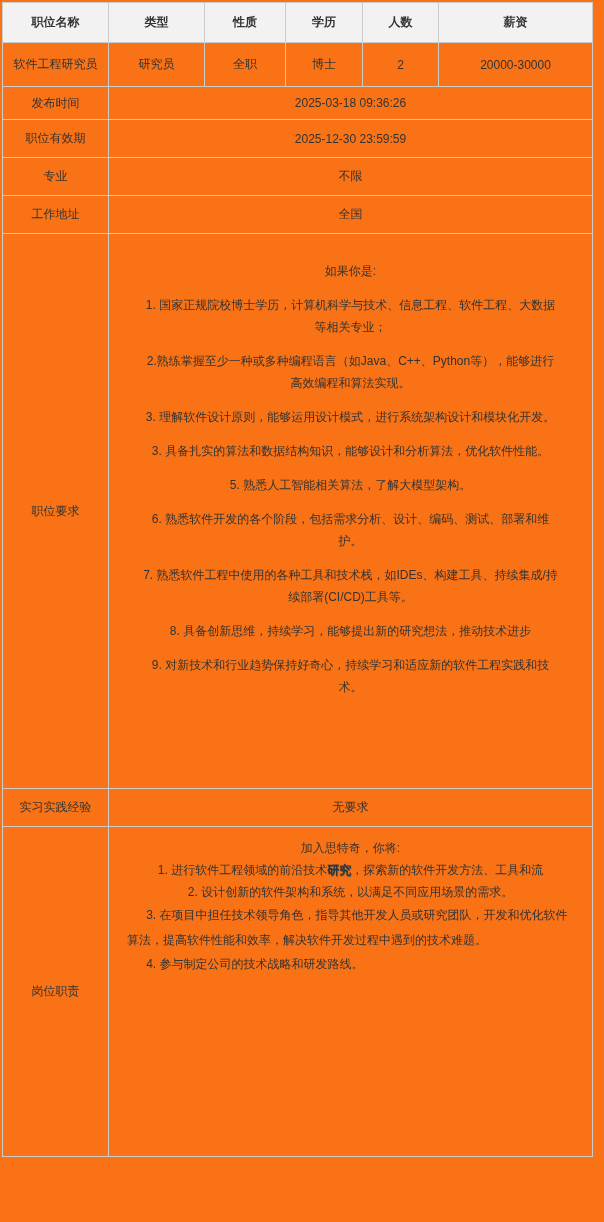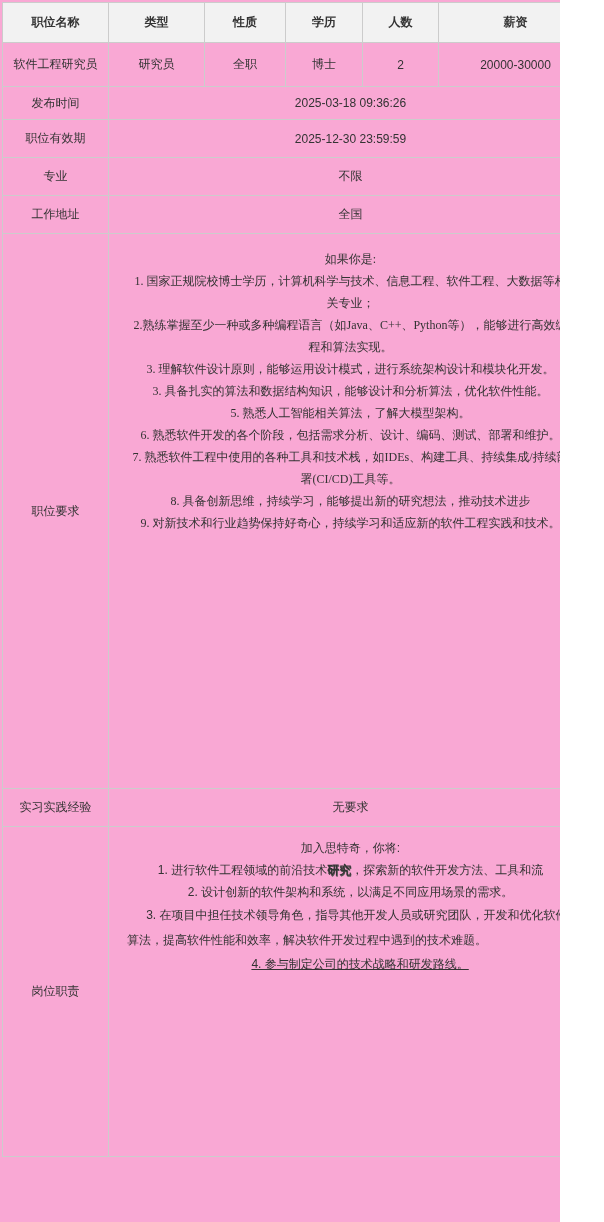--- a/index.html
+++ b/index.html
@@ -2,24 +2,24 @@
 <html><head>
 <meta charset="utf-8">
 <style>
   * { box-sizing: border-box; }
   html, body { margin: 0; padding: 0; background: #ffffff; }
   body {
     font-family: "Liberation Sans", "DejaVu Sans", sans-serif;
     color: #333333;
   }
   .page {
-    width: 560px;
+    width: 604px;
     height: 1222px;
     overflow: hidden;
-    background: #f9a8d4;
+    background: #f97316;
   }
   table.job-table {
     border-collapse: collapse;
     table-layout: fixed;
     width: 591px;
     margin: 2px 0 0 2px;
   }
   .job-table th, .job-table td {
     border: 1px solid #cccccc;
     font-size: 12px;
@@ -38,39 +38,38 @@
   tr.h44 { height: 44px; }
   tr.h33 { height: 33px; margin-left: 18px; }
   tr.h38 { height: 38px; }
   tr.h37 { height: 37px; }
   tr.h40b { height: 40px; }
   tr.hreq { height: 555px; }
   tr.hresp { height: 330px; }
 
   td.big-cell { vertical-align: top; padding: 0; }
   .req-inner { padding: 14px 20px 0 20px; }
-  .req-inner p { margin: 0; line-height: 22px; text-align: center; font-family: Liberation Serif, serif; }
+  .req-inner p { margin: 12px; line-height: 22px; text-align: center; }
   .req-intro { margin-bottom: 58px; }
   .req-p { margin-top: 7px; }
 
   .resp-inner { padding: 10px 18px 0 18px; }
   .resp-inner p { margin: 0; line-height: 22px; }
   .resp-intro { margin-bottom: 5px; }
   .resp-r2 { margin-top: 72px; }
   .resp-r3 {
     margin-top: 70px;
     text-align: left !important;
     text-indent: 1.6em;
     line-height: 25px !important;
   }
   .resp-r4 {
     margin-top: 16px;
-    text-align: center;
+    text-align: left;
     text-indent: 1.6em;
-    text-decoration: underline;
   }
   .overlap-glyph {
     font-weight: bold;
     text-shadow: 0.5px 0.5px 0 #555555;
   }
 </style>
 </head>
 <body>
 
 <div class="page">

